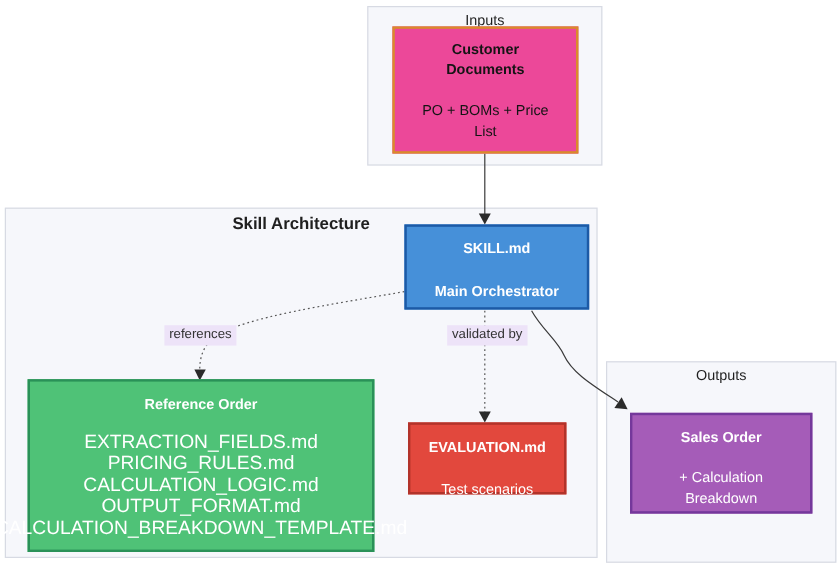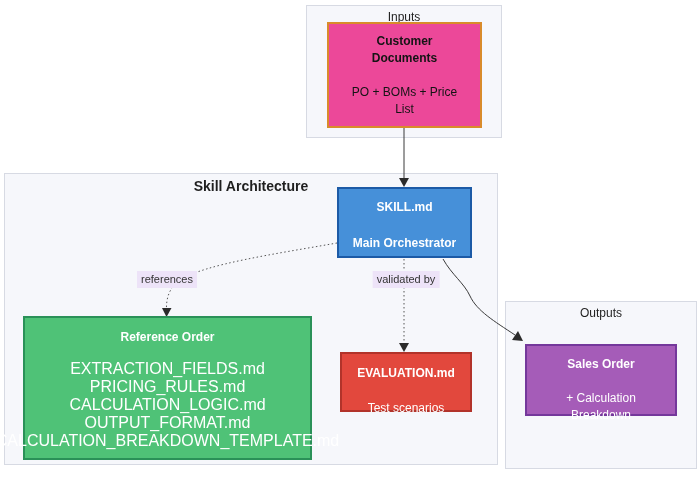--- a/index.html
+++ b/index.html
@@ -24,37 +24,37 @@
   }
   .node .title{font-weight:bold;font-size:12px;line-height:17px;}
   .node .body{font-size:12px;line-height:17px;}
   .node-customer{
     left:327px;top:22px;width:155px;height:106px;
     background:#ec4899;border:2px solid #d98b2b;color:#141414;padding-top:9px;
   }
   .node-customer .title{max-width:92px;}
   .node-customer .body{max-width:120px;margin-top:17px;}
   .node-skill{
-    left:337px;top:187px;width:135px;height:71px;
+    left:337px;top:187px;width:154px;height:71px;
     background:#4690d9;border:2px solid #1c5aa6;color:#ffffff;padding-top:10px;
   }
   .node-skill .body{font-weight:bold;margin-top:19px;}
   .node-reference{
     left:23px;top:316px;width:289px;height:144px;
     background:#4fc277;border:2px solid #2a9158;color:#ffffff;padding-top:11px;
   }
   .node-reference .file-list{margin-top:14px;}
   .node-reference .file-item{font-size:16px;line-height:18px;white-space:nowrap;}
   .node-evaluation{
     left:340px;top:352px;width:132px;height:60px;
     background:#e2483d;border:2px solid #b2332a;color:#ffffff;padding-top:11px;
   }
   .node-evaluation .body{margin-top:18px;}
   .node-sales{
-    left:525px;top:344px;width:152px;height:72px;
+    left:525px;top:344px;width:152px;height:84px;
     background:#a55cb8;border:2px solid #74389b;color:#ffffff;padding-top:10px;
   }
   .node-sales .body{max-width:105px;margin-top:17px;}
   
   .edge-label{
     position:absolute;transform:translateX(-50%);
     background:#ede3f8;color:#333333;font-size:11px;line-height:13px;
     padding:2px 4px;white-space:nowrap;
   }
   .edge-label-references{left:167px;top:271px;}

